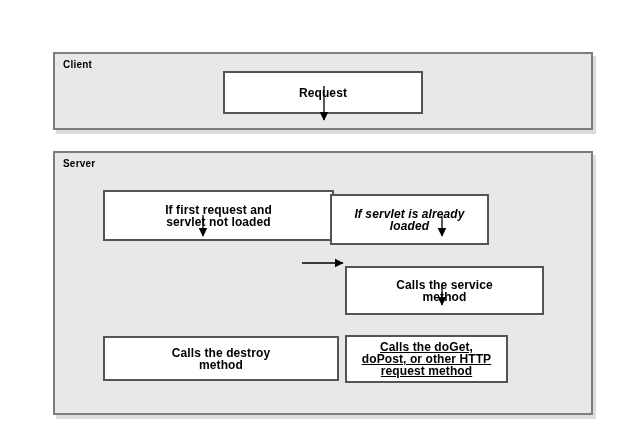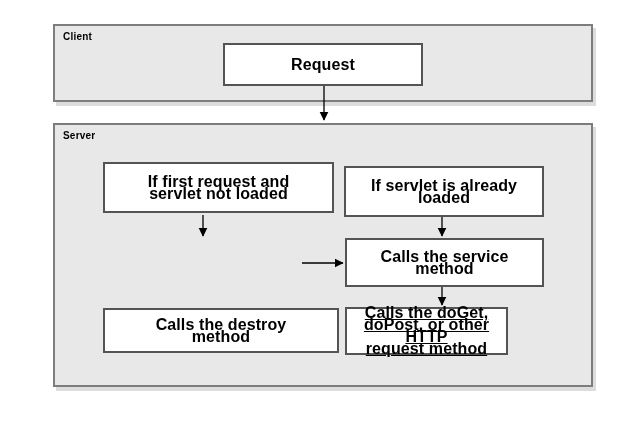--- a/index.html
+++ b/index.html
@@ -14,20 +14,21 @@
     height: 424px;
     background: #ffffff;
     overflow: hidden;
   }
   .group {
     position: absolute;
     background: #e8e8e8;
     border: 2px solid #7d7d7d;
     box-shadow: 3px 4px 0 #dcdcdc;
     box-sizing: border-box;
+    margin-top: 28px;
   }
   .group-label {
     position: absolute;
     left: 8px;
     top: 5px;
     font-size: 10px;
     font-weight: bold;
     color: #000000;
     letter-spacing: 0.2px;
   }
@@ -35,32 +36,32 @@
     position: absolute;
     background: #ffffff;
     border: 2px solid #545454;
     box-sizing: border-box;
     display: flex;
     align-items: center;
     justify-content: center;
     text-align: center;
   }
   .node-label {
-    font-size: 16px;
+    font-size: 12px;
     font-weight: bold;
     color: #000000;
     line-height: 12px;
     white-space: pre-line;
     letter-spacing: 0.1px;
   }
   #client-group  { left: 53px;  top: 24px;  width: 540px; height: 78px; }
   #request-node  { left: 168px; top: 17px;  width: 200px; height: 43px; }
   #server-group  { left: 53px;  top: 123px; width: 540px; height: 264px; padding-left: 25px; }
   #node-first-request  { left: 48px;  top: 37px;  width: 231px; height: 51px; }
-  #node-already-loaded { left: 289px; top: 41px;  width: 200px; height: 51px; }
+  #node-already-loaded { left: 275px; top: 41px;  width: 159px; height: 51px; font-style: italic; }
   #node-init           { left: 48px;  top: 113px; width: 200px; height: 50px; }
   #node-service        { left: 290px; top: 113px; width: 199px; height: 49px; }
   #node-destroy        { left: 48px;  top: 183px; width: 236px; height: 45px; }
   #node-doget          { left: 290px; top: 182px; width: 163px; height: 48px; text-decoration: underline; }
   #arrow-layer {
     position: absolute;
     left: 0; top: 0;
     width: 625px; height: 424px;
     pointer-events: none;
   }

